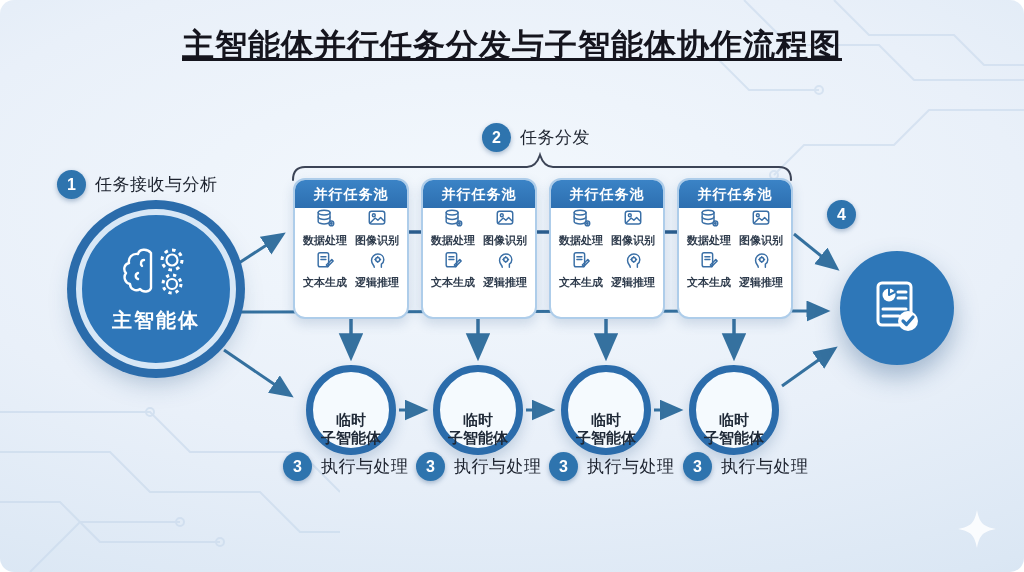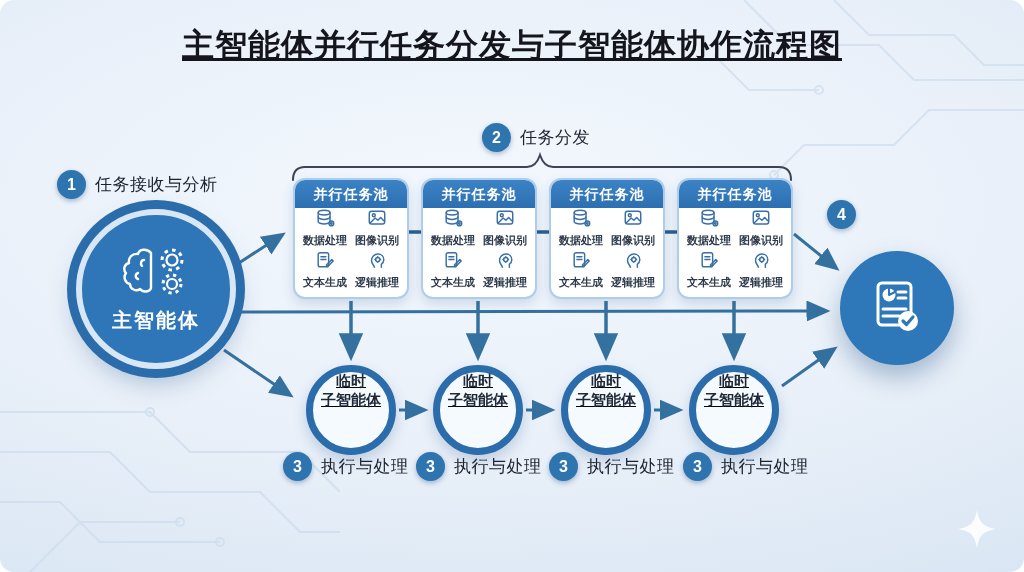--- a/index.html
+++ b/index.html
@@ -14,31 +14,31 @@
   .step{position:absolute;display:flex;align-items:center;gap:9px;z-index:4;}
   .step-num{width:29px;height:29px;border-radius:50%;background:#2e74ae;color:#ffffff;font-weight:bold;
     font-size:16px;display:flex;align-items:center;justify-content:center;box-shadow:0 2px 5px rgba(25,70,120,.35);}
   .step-label{font-size:17px;font-weight:400;color:#1c222e;letter-spacing:.5px;}
   
   .main-circle{position:absolute;left:76px;top:209px;width:148px;height:148px;border-radius:50%;
     background:#2e76b8;border:6px solid #d7e7f6;box-shadow:0 0 0 9px #2b6cab,0 12px 26px rgba(35,80,130,.35);
     display:flex;flex-direction:column;align-items:center;justify-content:center;z-index:3;}
   .main-label{color:#ffffff;font-size:20px;font-weight:800;letter-spacing:2px;margin-top:4px;}
   
-  .pool{position:absolute;top:178px;width:116px;height:121px;background:#ffffff;border:2px solid #aecdea;
+  .pool{position:absolute;top:178px;width:116px;height:141px;background:#ffffff;border:2px solid #aecdea;
     border-radius:12px;box-shadow:0 5px 12px rgba(50,90,140,.18);z-index:3;overflow:hidden;box-sizing:border-box;}
   .pool-header{height:28px;background:linear-gradient(180deg,#3b83c6,#2d6fb0);color:#ffffff;font-size:14px;
     font-weight:800;letter-spacing:1px;text-align:center;line-height:28px;}
   .pool-body{display:grid;grid-template-columns:1fr 1fr;padding:0 5px;row-gap:2px;column-gap:2px;}
   .pool-item{display:flex;flex-direction:column;align-items:center;}
   .pi-label{font-size:11px;font-weight:700;color:#2e3b4c;margin-top:1px;white-space:nowrap;}
   
   .sub-circle{position:absolute;top:365px;width:76px;height:76px;border:7px solid #2b6cab;border-radius:50%;
-    background:#f5fafe;display:flex;align-items:flex-start;justify-content:center;text-align:center;
-    box-shadow:0 6px 14px rgba(35,80,130,.22);z-index:3;text-decoration:underline;}
+    background:#f5fafe;display:flex;align-items:flex-end;justify-content:center;text-align:center;
+    box-shadow:0 6px 14px rgba(35,80,130,.22);z-index:3;}
   .sub-text{font-size:15px;font-weight:800;color:#1f2937;line-height:1.25;}
   
   .output-circle{position:absolute;left:840px;top:251px;width:114px;height:114px;border-radius:50%;
     background:#2e77b8;box-shadow:0 12px 24px rgba(35,80,130,.35);display:flex;align-items:center;
     justify-content:center;z-index:3;}
   .sparkle{position:absolute;left:956px;top:508px;z-index:2;filter:blur(.6px);}
 </style>
 </head>
 <body>
 

